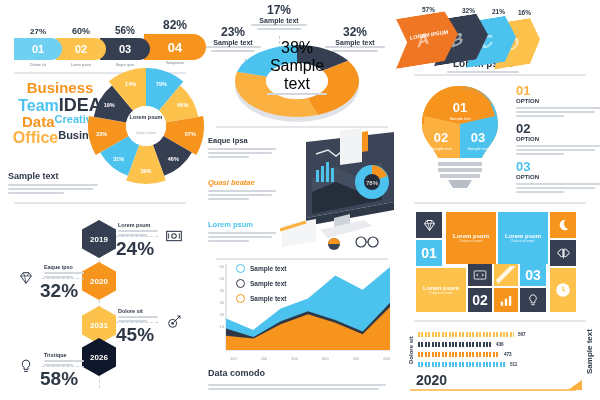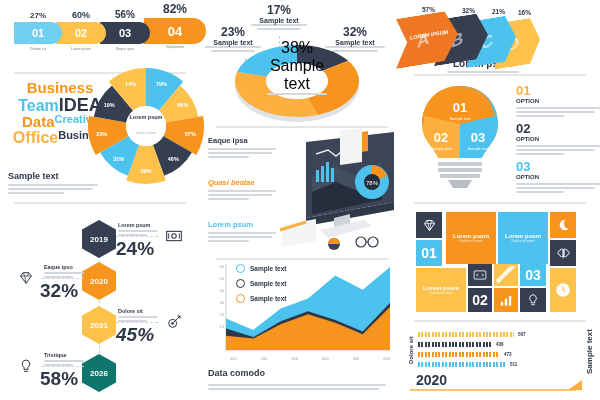--- a/index.html
+++ b/index.html
@@ -5,21 +5,21 @@
   html,body{margin:0;padding:0;}
   body{width:600px;height:400px;background:#ffffff;font-family:"Liberation Sans",sans-serif;overflow:hidden;}
   .page{position:relative;width:600px;height:400px;}
   .panel{position:absolute;}
   .divider{position:absolute;height:2px;background:#e4e7ea;}
   .tinylines{display:block;}
   .tinylines i{display:block;background:#d3d8de;height:2px;margin-bottom:2px;border-radius:1px;}
 
   
   #p1{left:0;top:0;width:200px;height:72px;}
-  .barrow{position:absolute;left:14px;bottom:28px;display:flex;align-items:flex-end;}
+  .barrow{position:absolute;left:14px;bottom:12px;display:flex;align-items:flex-end;}
   .bstep{position:relative;height:22px;display:flex;align-items:center;justify-content:center;
          color:#fff;font-weight:bold;font-size:11px;border-radius:0 11px 11px 0;margin-right:-6px;}
   .bstep .pct{position:absolute;bottom:24px;left:50%;transform:translateX(-50%);
               color:#2e3847;font-weight:bold;white-space:nowrap;}
   .bstep .cap{position:absolute;top:25px;left:50%;transform:translateX(-50%);
               font-size:3.4px;color:#9aa3ad;white-space:nowrap;}
 
   
   #p2{left:0;top:76px;width:200px;height:124px;}
   .wc{position:absolute;left:8px;top:4px;width:104px;text-align:center;line-height:1;}
@@ -219,28 +219,28 @@
 
     <div class="hex" style="left:82px;top:100px;background:#fcc24c;">
       <span>2031</span>
       </div>
     <div class="tl-dash" style="left:116px;top:116px;width:42px;"></div>
     <div class="tl-ttl" style="left:118px;top:102px;">Dolore sit</div>
     <span class="tinylines" style="position:absolute;left:118px;top:110px;width:40px;">
         <i style="width:100%"></i>
         <i style="width:72%"></i>
       </span>
-    <div class="tl-pct" style="left:116px;top:118px;font-style:italic;">45%</div>
+    <div class="tl-pct" style="left:116px;top:118px;">45%</div>
     <svg class="ic" style="left:166px;top:108px;" viewBox="0 0 24 24">
       <circle cx="10" cy="14" r="6" fill="none" stroke="#2e3847" stroke-width="1.5"></circle>
       <circle cx="10" cy="14" r="2" fill="#2e3847"></circle>
       <path d="M12 12 L21 3 M17 3 h4 v4" fill="none" stroke="#2e3847" stroke-width="1.5"></path>
     </svg>
 
-    <div class="hex" style="left:82px;top:148px;background:#0f766e;">
+    <div class="hex" style="left:82px;top:132px;background:#0f172a;">
       <span>2026</span>
       </div>
     <div class="tl-dash" style="left:42px;top:160px;width:42px;"></div>
     <div class="tl-ttl" style="left:44px;top:146px;">Tristique</div>
     <span class="tinylines" style="position:absolute;left:44px;top:154px;width:40px;">
         <i style="width:100%"></i>
         <i style="width:72%"></i>
       </span>
     <div class="tl-pct" style="left:40px;top:162px;">58%</div>
     <svg class="ic" style="left:18px;top:152px;" viewBox="0 0 24 24">

